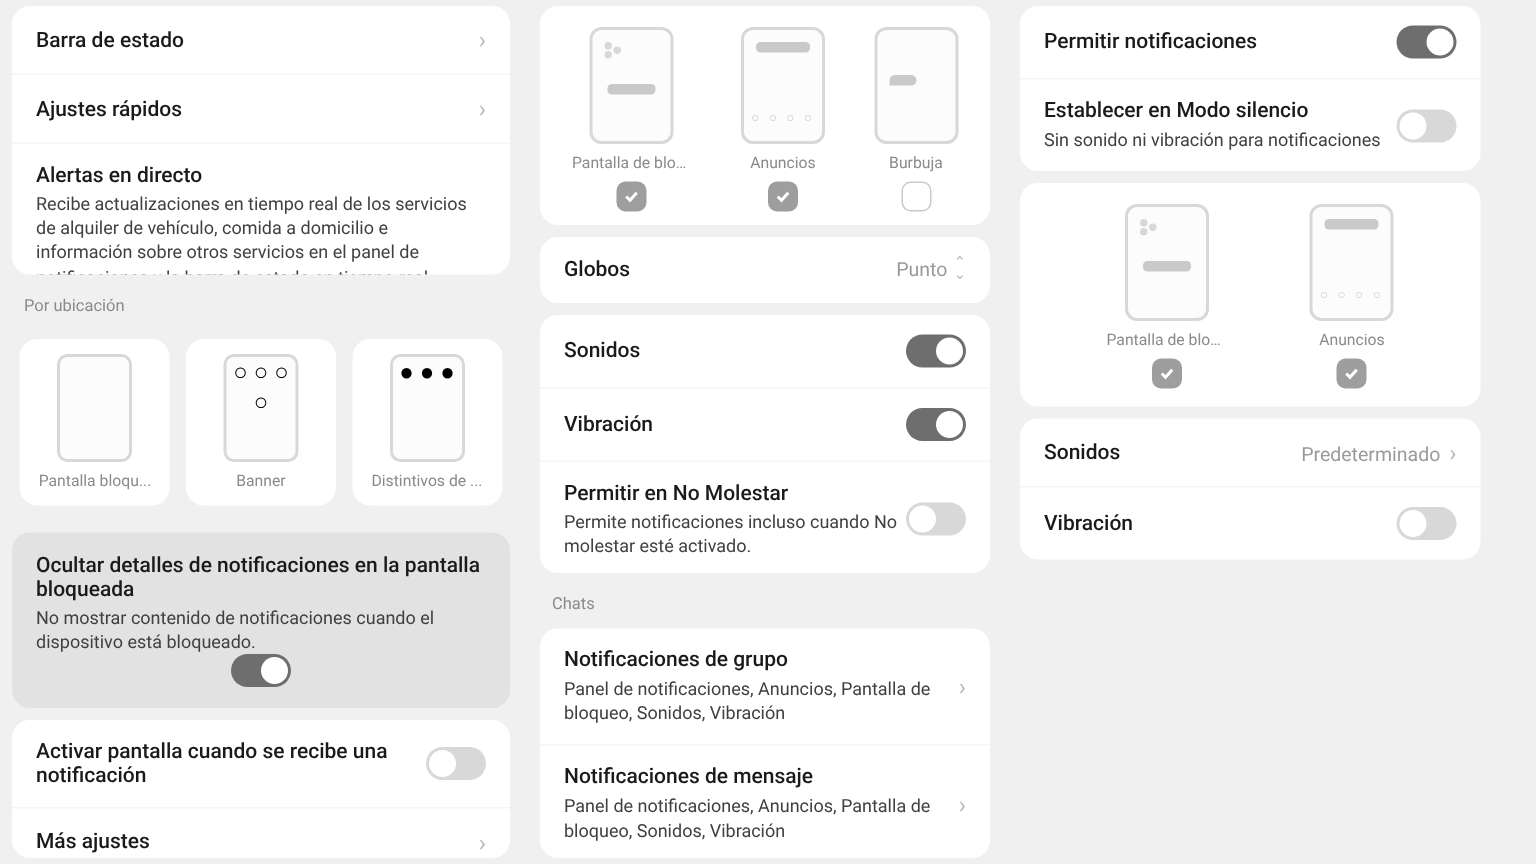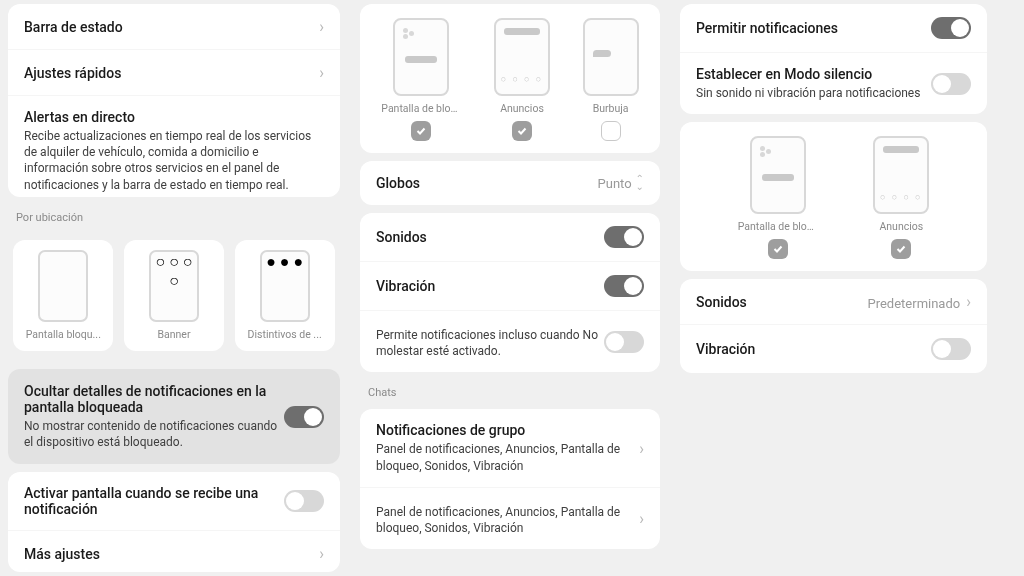--- a/index.html
+++ b/index.html
@@ -119,21 +119,21 @@
     </div>
     <div class="card mini-thumb" style="padding:10px 4px;">
       <div class="mini-phone">
           <div class="dots-red">● ● ●</div>
         </div>
       <div class="mini-label">Distintivos de ...</div>
     </div>
   </div>
 
   <div class="card-dark">
-    <div class="row" style="padding:14px 16px;">
+    <div class="row" style="padding:14px 16px;flex-direction:column;">
       <div class="left">
         <div class="title">Ocultar detalles de notificaciones en la pantalla bloqueada</div>
         <div class="subtitle">No mostrar contenido de notificaciones cuando el dispositivo está bloqueado.</div>
       </div>
       <div class="toggle on"></div>
     </div>
   </div>
 
   <div class="card">
     <div class="row">
@@ -205,38 +205,40 @@
     <div class="row">
       <div class="title">Sonidos</div>
       <div class="toggle on"></div>
     </div>
     <div class="row">
       <div class="title">Vibración</div>
       <div class="toggle on"></div>
     </div>
     <div class="row">
       <div class="left">
+        <div class="title">Permitir en No Molestar</div>
         <div class="subtitle">Permite notificaciones incluso cuando No molestar esté activado.</div>
       </div>
       <div class="toggle off"></div>
     </div>
   </div>
 
   <div class="section-label">Chats</div>
 
   <div class="card">
     <div class="row">
       <div class="left">
         <div class="title">Notificaciones de grupo</div>
         <div class="subtitle">Panel de notificaciones, Anuncios, Pantalla de bloqueo, Sonidos, Vibración</div>
       </div>
       <span class="chevron">›</span>
     </div>
     <div class="row">
       <div class="left">
+        <div class="title">Notificaciones de mensaje</div>
         <div class="subtitle">Panel de notificaciones, Anuncios, Pantalla de bloqueo, Sonidos, Vibración</div>
       </div>
       <span class="chevron">›</span>
     </div>
   </div>
 </div>
 
 <div class="col col3">
   <div class="card">
     <div class="row">

